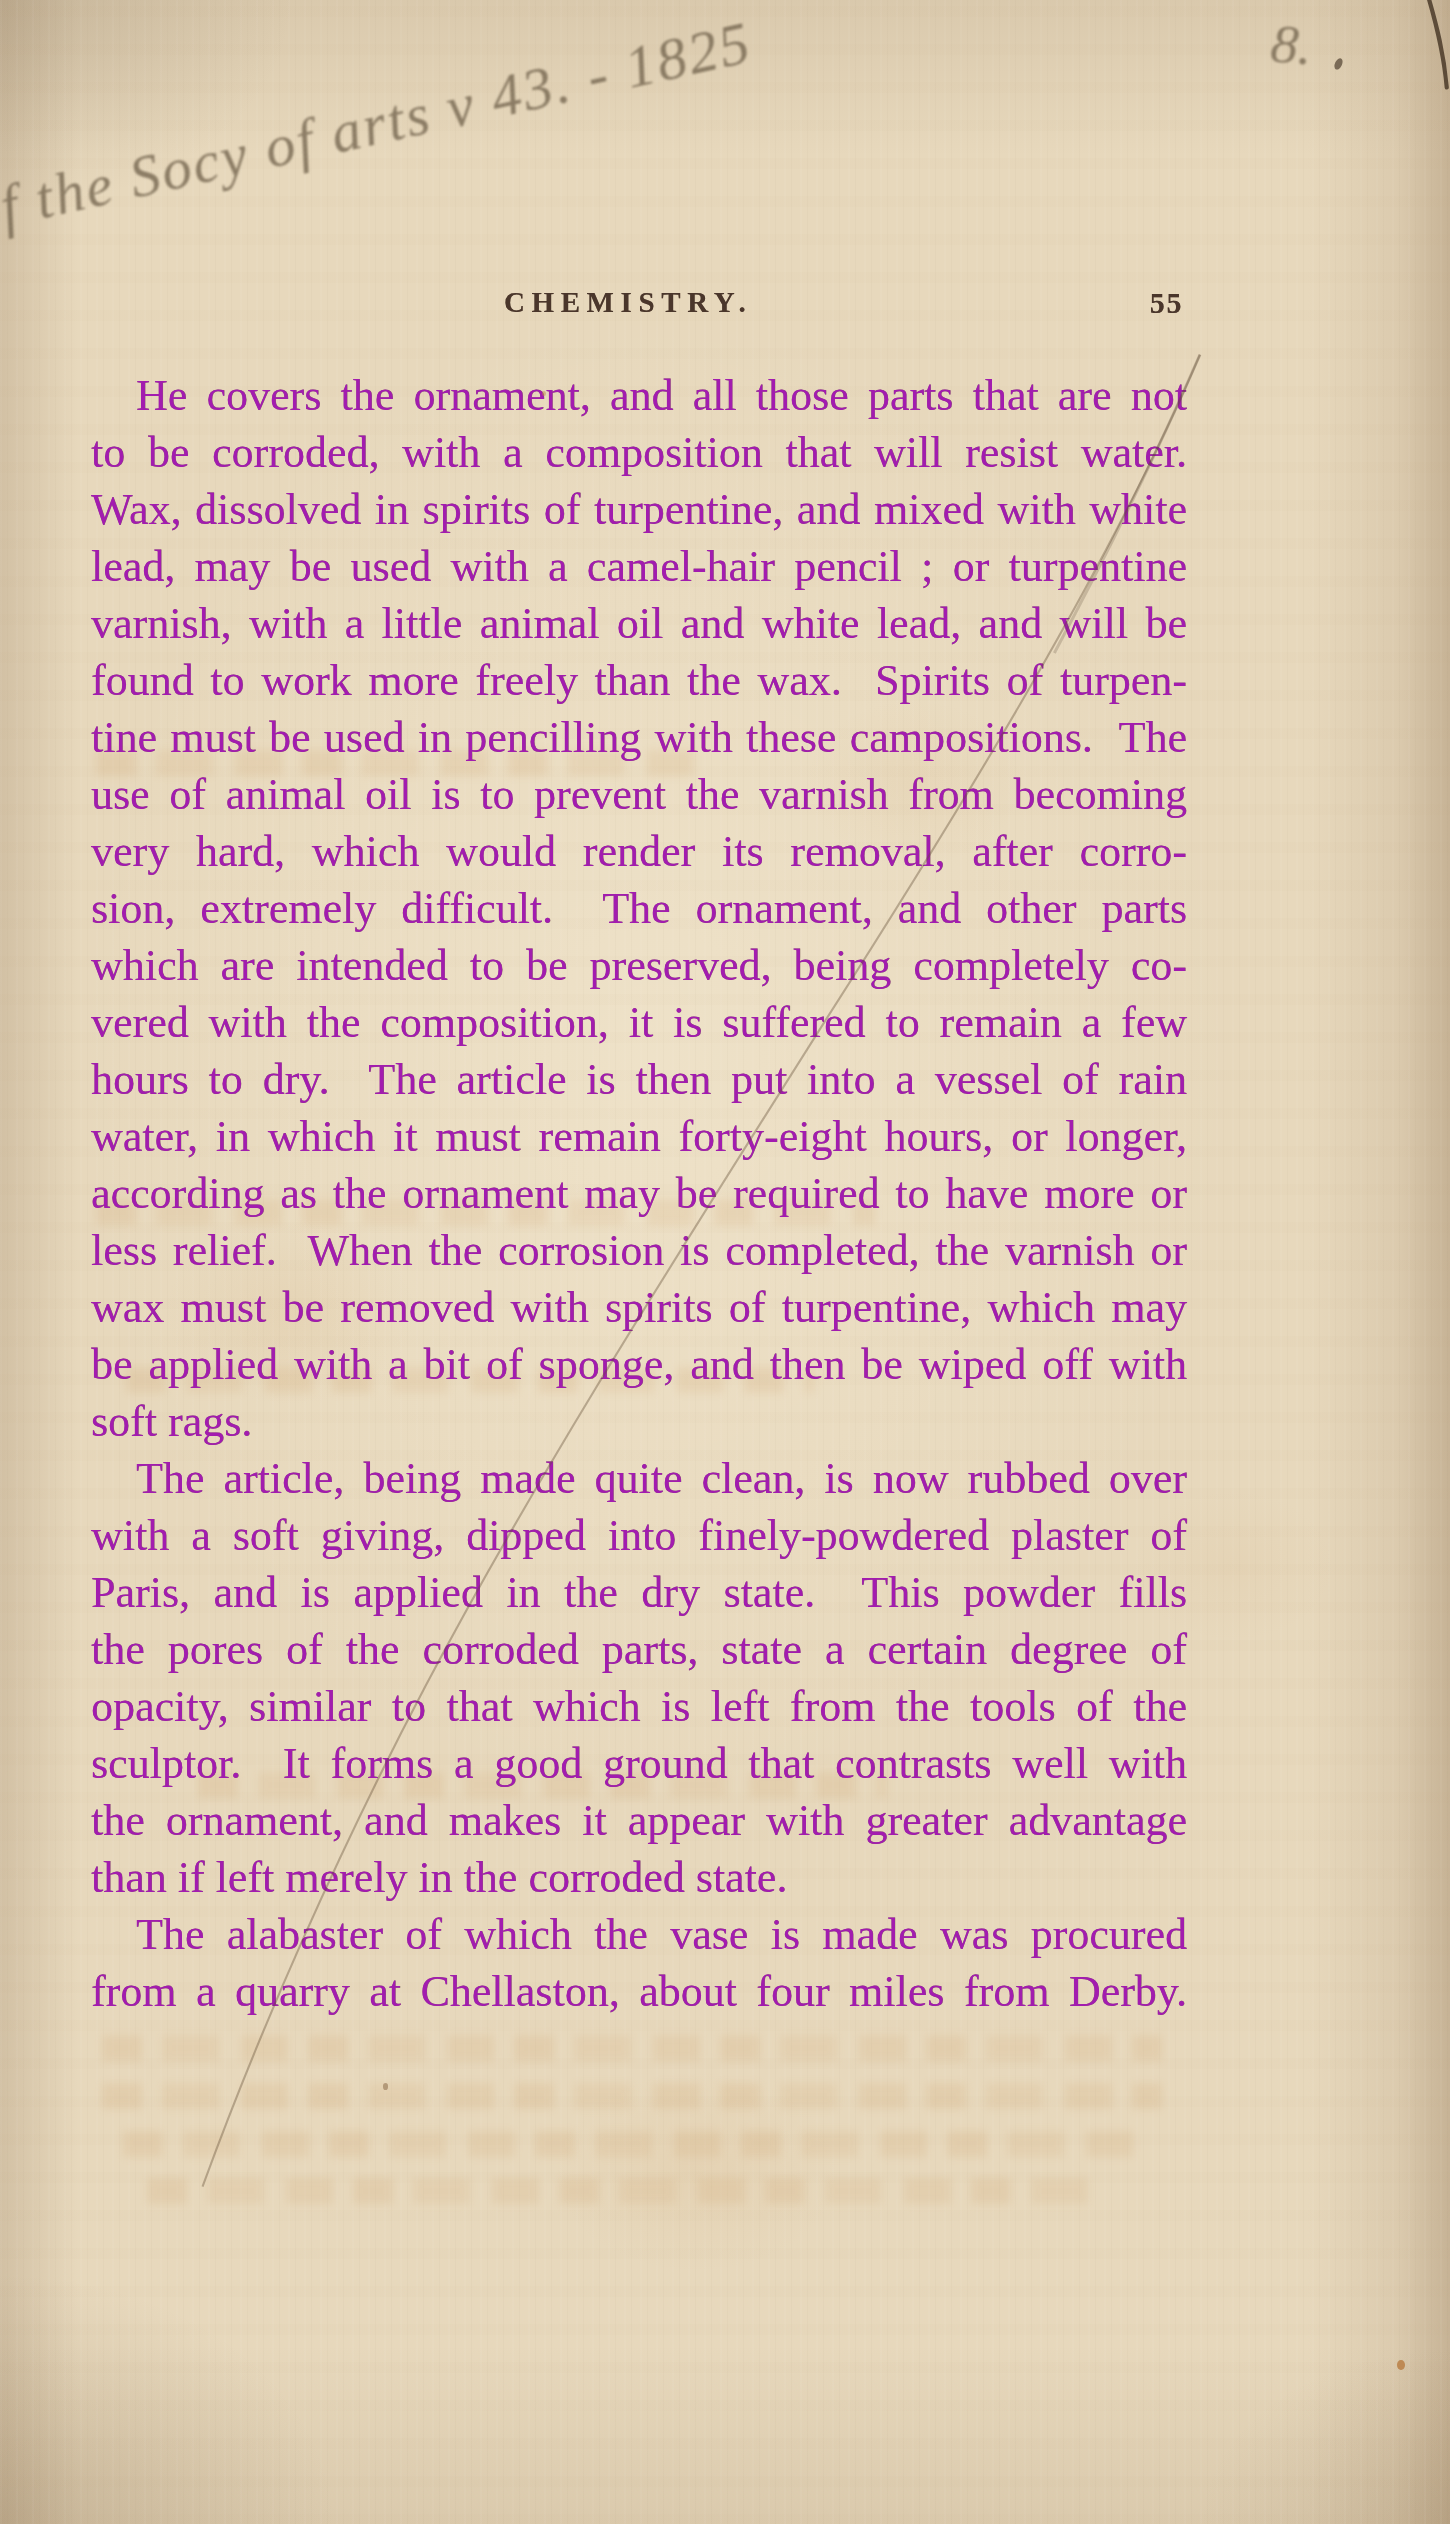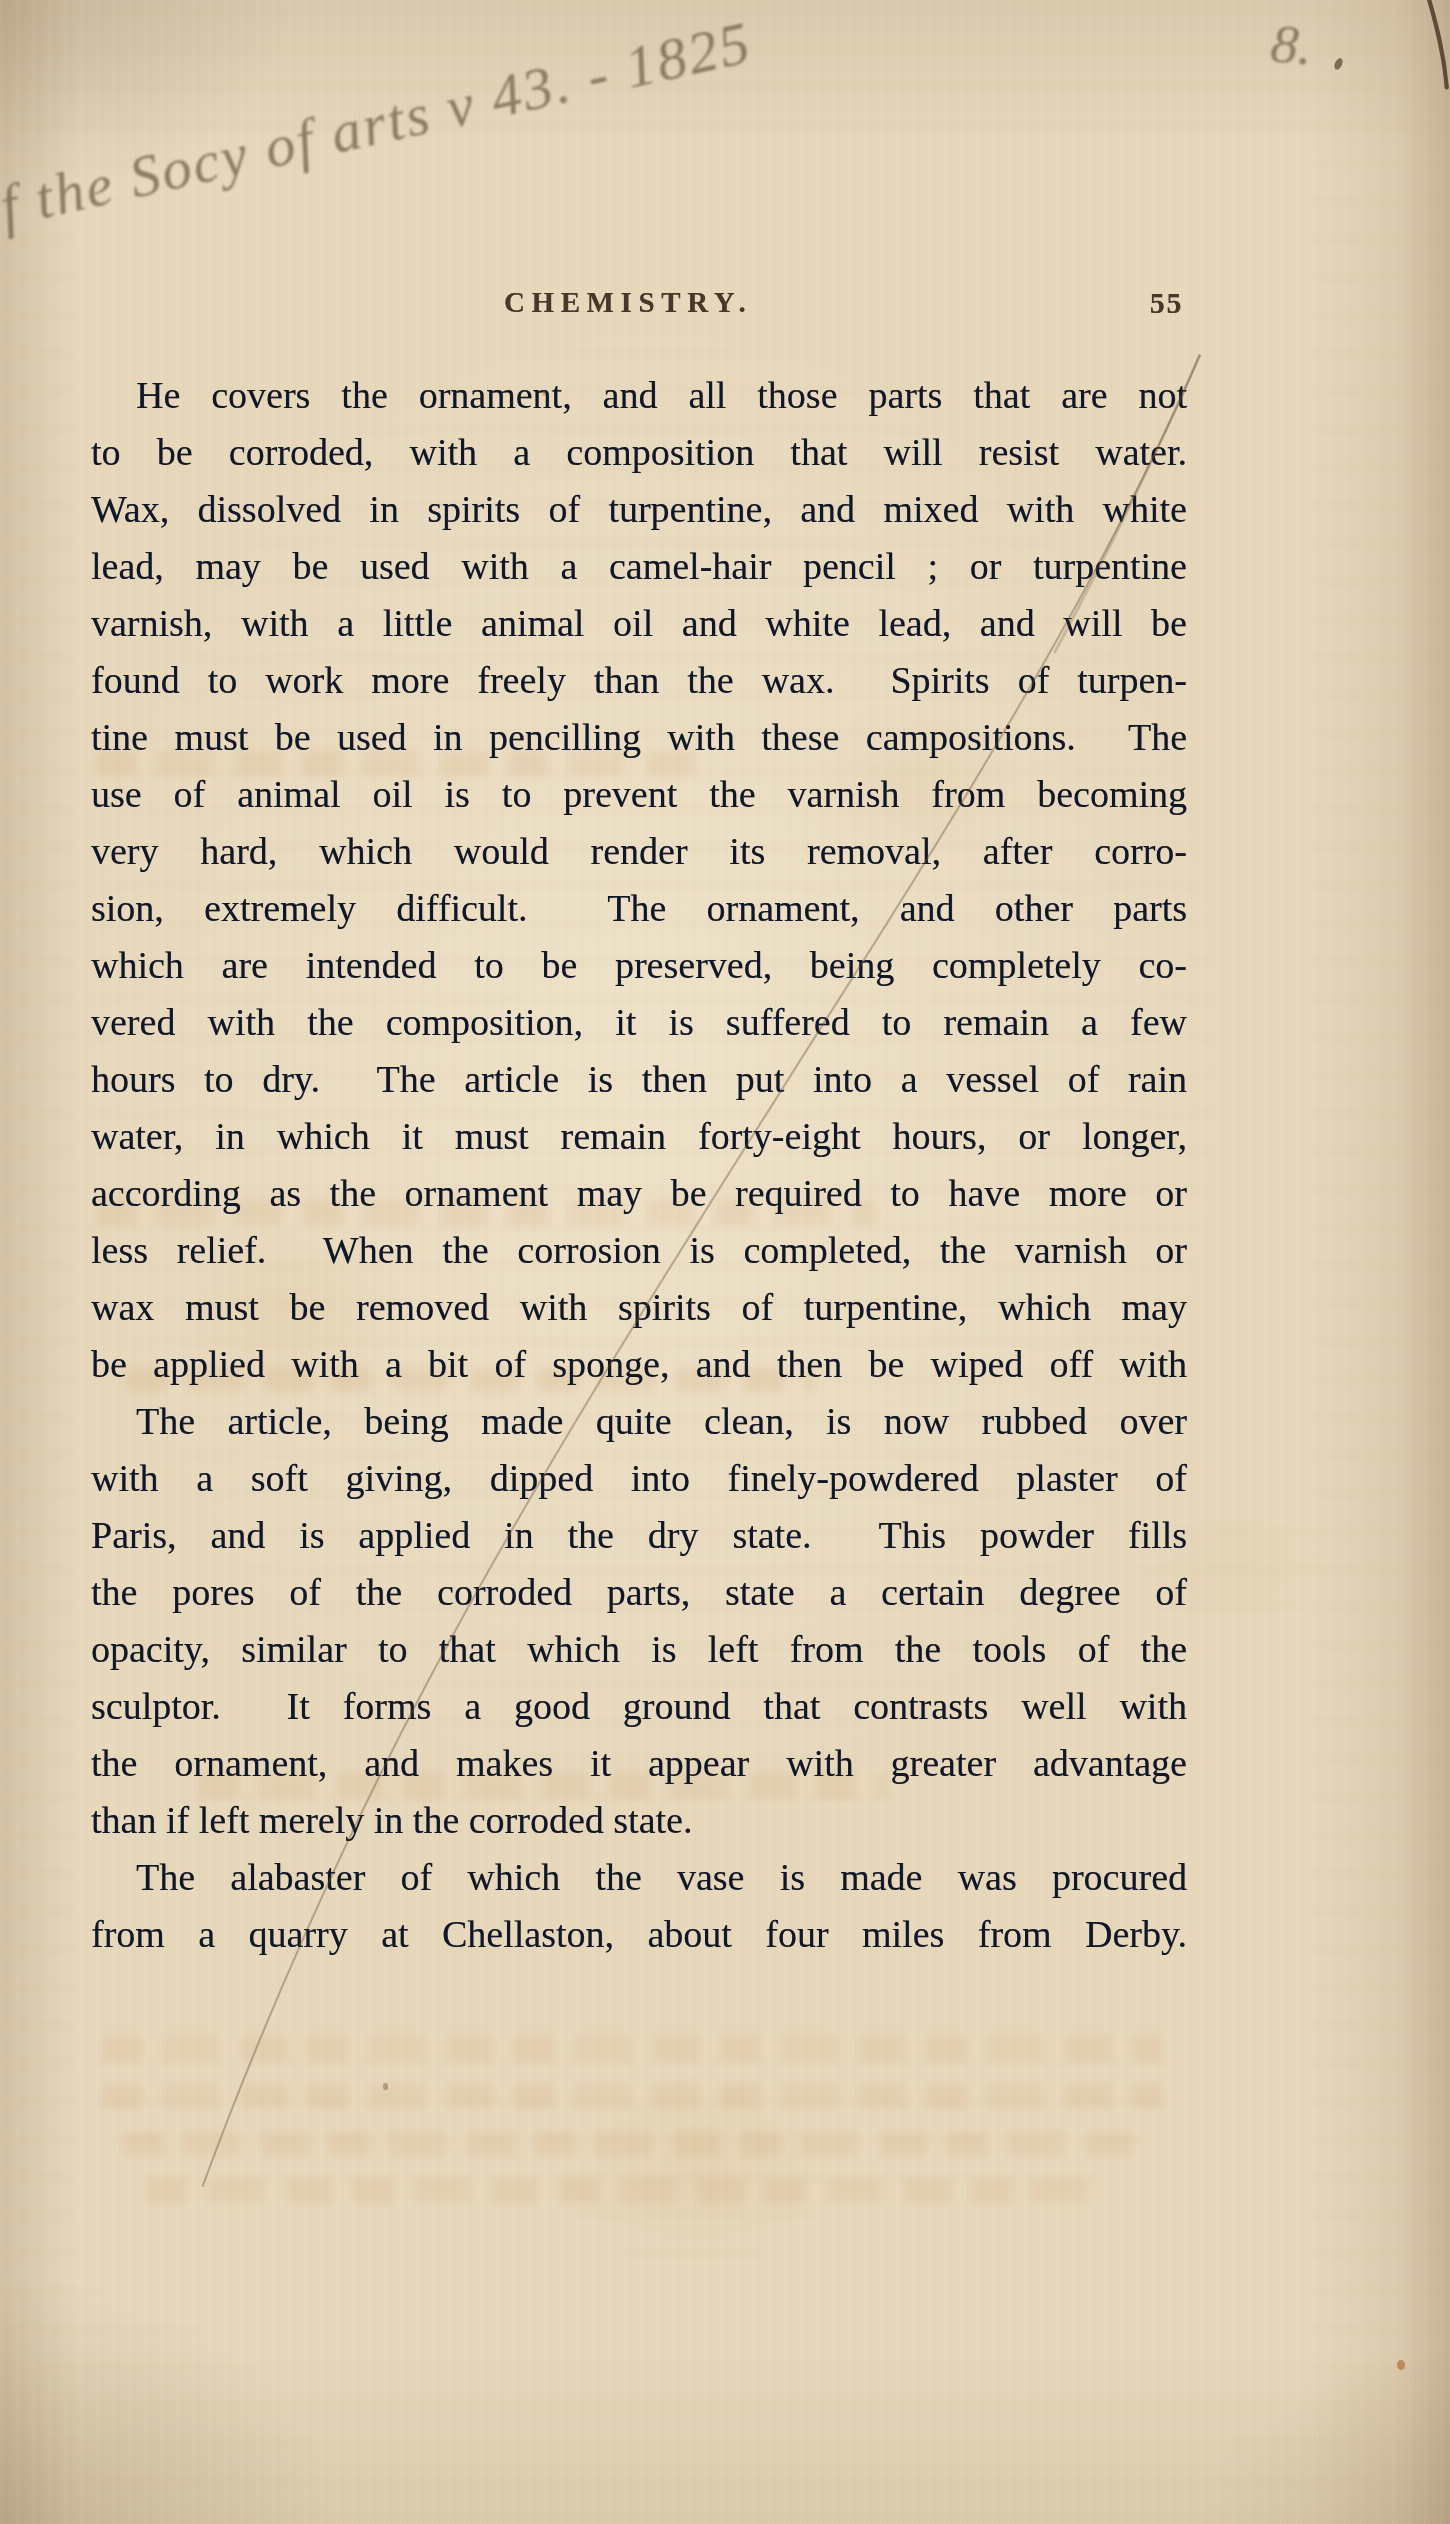--- a/index.html
+++ b/index.html
@@ -72,22 +72,22 @@
     text-shadow:0 0 0.6px rgba(70,50,35,0.55);
   }
   #page-number{
     position:absolute;right:3.6px;top:0;
     font-size:30px;letter-spacing:1.8px;
     text-shadow:0 0 0.6px rgba(70,50,35,0.55);
   }
   
   #text-block{
     position:absolute;left:91px;top:367px;width:1096px;
-    color:#0f172a;
-    font-size:38px;
+    color:#a21caf;
+    font-size:44px;
     text-shadow:0.2px 0.2px 0.6px rgba(74,52,34,0.60);
   }
   .line{
     height:57px;line-height:57px;
     white-space:pre-wrap;
     text-align:justify;
     text-align-last:justify;
   }
   .line.indent{ text-indent:45px; }
   .line.last{ text-align-last:left; }
@@ -145,20 +145,21 @@
       <div class="line">very hard, which would render its removal, after corro-</div>
       <div class="line">sion, extremely difficult.  The ornament, and other parts</div>
       <div class="line">which are intended to be preserved, being completely co-</div>
       <div class="line">vered with the composition, it is suffered to remain a few</div>
       <div class="line">hours to dry.  The article is then put into a vessel of rain</div>
       <div class="line">water, in which it must remain forty-eight hours, or longer,</div>
       <div class="line">according as the ornament may be required to have more or</div>
       <div class="line">less relief.  When the corrosion is completed, the varnish or</div>
       <div class="line">wax must be removed with spirits of turpentine, which may</div>
       <div class="line">be applied with a bit of sponge, and then be wiped off with</div>
+      <div class="line last">soft rags.</div>
       <div class="line indent">The article, being made quite clean, is now rubbed over</div>
       <div class="line">with a soft giving, dipped into finely-powdered plaster of</div>
       <div class="line">Paris, and is applied in the dry state.  This powder fills</div>
       <div class="line">the pores of the corroded parts, state a certain degree of</div>
       <div class="line">opacity, similar to that which is left from the tools of the</div>
       <div class="line">sculptor.  It forms a good ground that contrasts well with</div>
       <div class="line">the ornament, and makes it appear with greater advantage</div>
       <div class="line last">than if left merely in the corroded state.</div>
       <div class="line indent">The alabaster of which the vase is made was procured</div>
       <div class="line">from a quarry at Chellaston, about four miles from Derby.</div>

